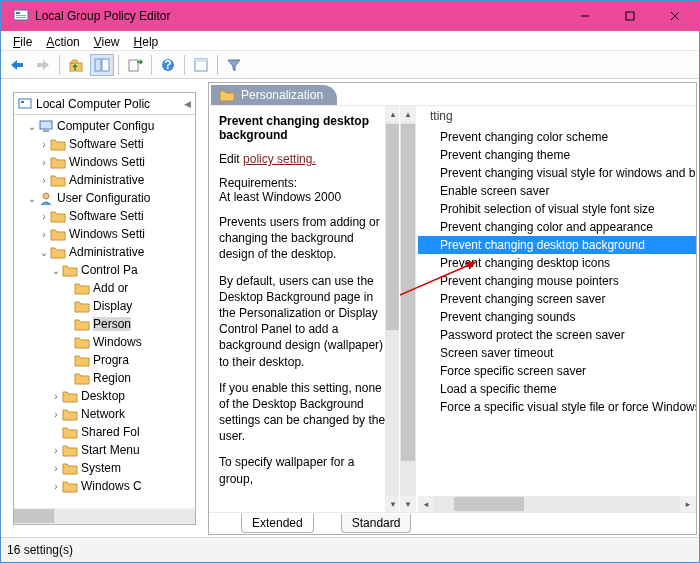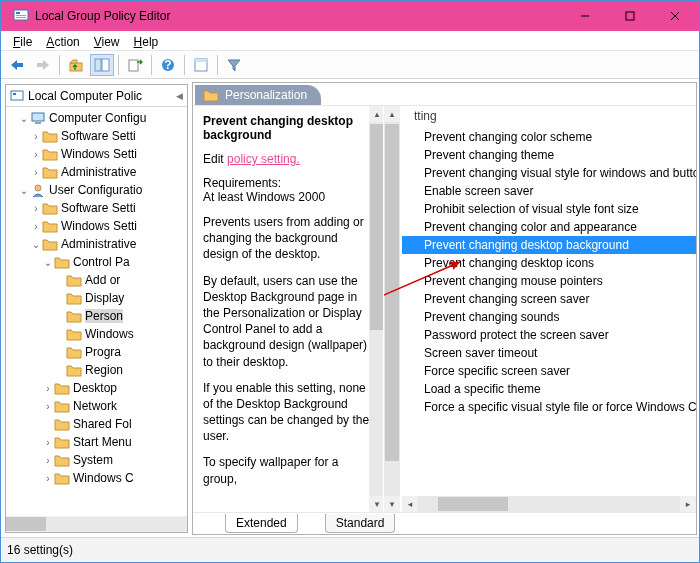--- a/index.html
+++ b/index.html
@@ -9,21 +9,21 @@
 .titlebar .title { flex: 1; }
 .titlebar .winbtn { width: 45px; height: 30px; display: flex; align-items: center; justify-content: center; color: #000; }
 .menubar { height: 20px; display: flex; align-items: flex-end; padding: 0 6px; gap: 2px; border-bottom: 1px solid #e6e6e6; }
 .menubar .menuitem { padding: 1px 6px; }
 .menubar .underline { text-decoration: underline; }
 .toolbar { height: 28px; display: flex; align-items: center; padding: 0 4px; gap: 2px; border-bottom: 1px solid #d7d7d7; background: #fdfdfd; }
 .toolbar .btn { width: 24px; height: 22px; display: flex; align-items: center; justify-content: center; border: 1px solid transparent; }
 .toolbar .sep { width: 1px; height: 20px; background: #c7c7c7; margin: 0 2px; }
 .toolbar .btn.pressed { border: 1px solid #9eb8d9; background: #d8e6f6; }
 .content { flex: 1; display: flex; overflow: hidden; border-top: 1px solid #fff; }
-.tree-pane { width: 183px; border: 1px solid #b0b0b0; margin: 4px; display: flex; flex-direction: column; overflow: hidden; background: #fff; position: relative; }
+.tree-pane { width: 183px; border: 1px solid #b0b0b0; margin: 12px; display: flex; flex-direction: column; overflow: hidden; background: #fff; position: relative; }
 .tree-header { height: 22px; border-bottom: 1px solid #d7d7d7; display: flex; align-items: center; padding: 0 4px; background: #fff; }
 .tree-header .th-icon { width: 14px; height: 14px; margin-right: 4px; }
 .tree-header .spacer { flex: 1; }
 .tree-body { flex: 1; overflow: hidden; padding: 2px 0; position: relative; }
 .tree-hscroll { height: 16px; background: #f0f0f0; display: flex; align-items: center; }
 .tree-hscroll .track { flex: 1; height: 14px; background: #e8e8e8; position: relative; }
 .tree-hscroll .thumb { position: absolute; left: 0; width: 40px; top: 0; bottom: 0; background: #c6c6c6; }
 .tree-row { display: flex; align-items: center; height: 18px; white-space: nowrap; padding-left: 0; }
 .tree-row .tw { width: 12px; text-align: center; color: #6a6a6a; font-size: 10px; flex-shrink: 0; }
 .tree-row .fld { width: 16px; height: 14px; margin-right: 3px; flex-shrink: 0; display: flex; align-items: center; justify-content: center; }
@@ -33,21 +33,21 @@
 .tree-row.depth3 { padding-left: 36px; }
 .tree-row.depth4 { padding-left: 48px; }
 .tree-row.sel .lbl { background: #d8d8d8; }
 .right-pane { flex: 1; border: 1px solid #b0b0b0; margin: 2px 2px 2px 0; display: flex; flex-direction: column; overflow: hidden; position: relative; }
 .folder-tab { display: flex; align-items: flex-end; background: #fff; }
 .folder-tab .tabhdr { background: #8f9db5; color: #fff; padding: 3px 14px 3px 8px; border-top-right-radius: 14px; display: flex; align-items: center; gap: 6px; margin: 2px 0 0 2px; }
 .folder-tab .tabhdr .fld { width: 16px; height: 14px; }
 .detail-area { flex: 1; display: flex; overflow: hidden; border-top: 1px solid #e8e8e8; position: relative; }
 .detail-left { width: 190px; padding: 8px 8px 8px 10px; overflow: hidden; position: relative; }
 .detail-left .heading { font-weight: bold; margin-bottom: 10px; }
-.detail-left .editlink { color: #ec4899; text-decoration: underline; }
+.detail-left .editlink { color: #7f1d1d; text-decoration: underline; }
 .detail-left .editlabel { margin-bottom: 10px; }
 .detail-left .req { margin-bottom: 10px; }
 .detail-left .desc p { margin-bottom: 10px; line-height: 1.35; }
 .detail-right { flex: 1; position: relative; overflow: hidden; border-left: 1px solid #fff; }
 .list-header { height: 20px; display: flex; align-items: center; padding-left: 12px; color: #3c3c3c; }
 .list-body { padding: 2px 0; text-align: right; }
 .list-row { height: 18px; display: flex; align-items: center; padding-left: 22px; white-space: nowrap; }
 .list-row.sel { background: #1e90ff; color: #fff; }
 .vscroll { position: absolute; width: 16px; top: 0; bottom: 0; background: #f0f0f0; display: flex; flex-direction: column; }
 .vscroll .arrow { height: 16px; display: flex; align-items: center; justify-content: center; color: #5a5a5a; font-size: 9px; }

